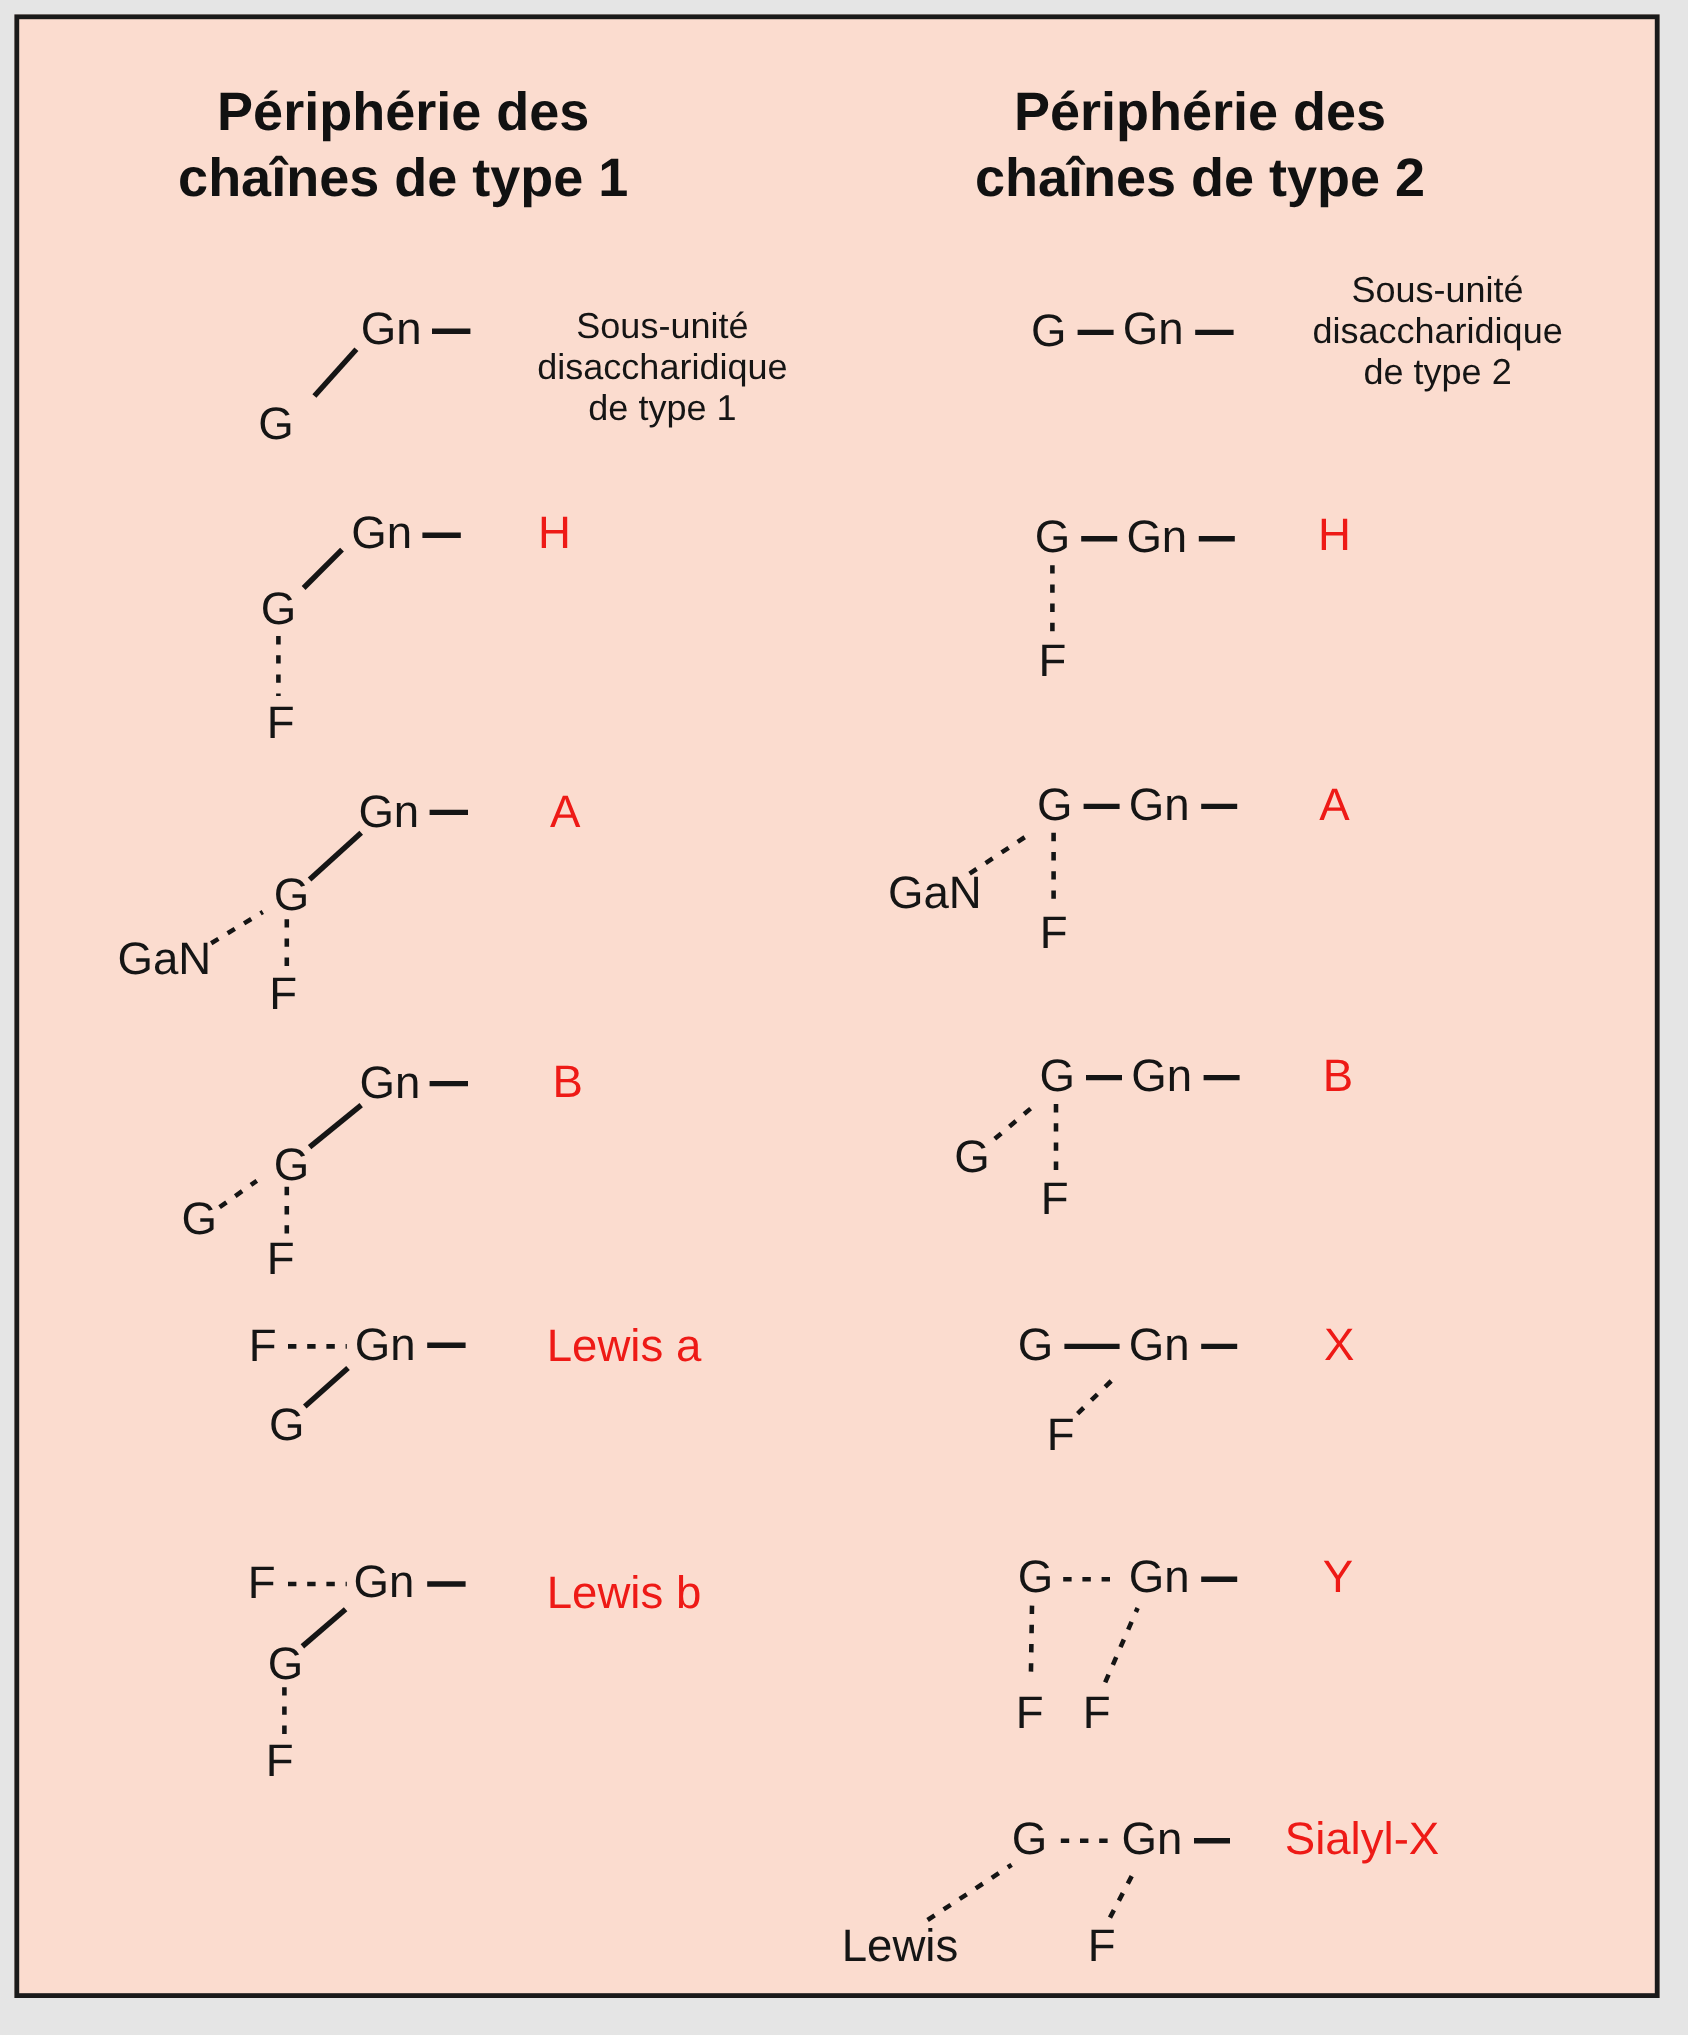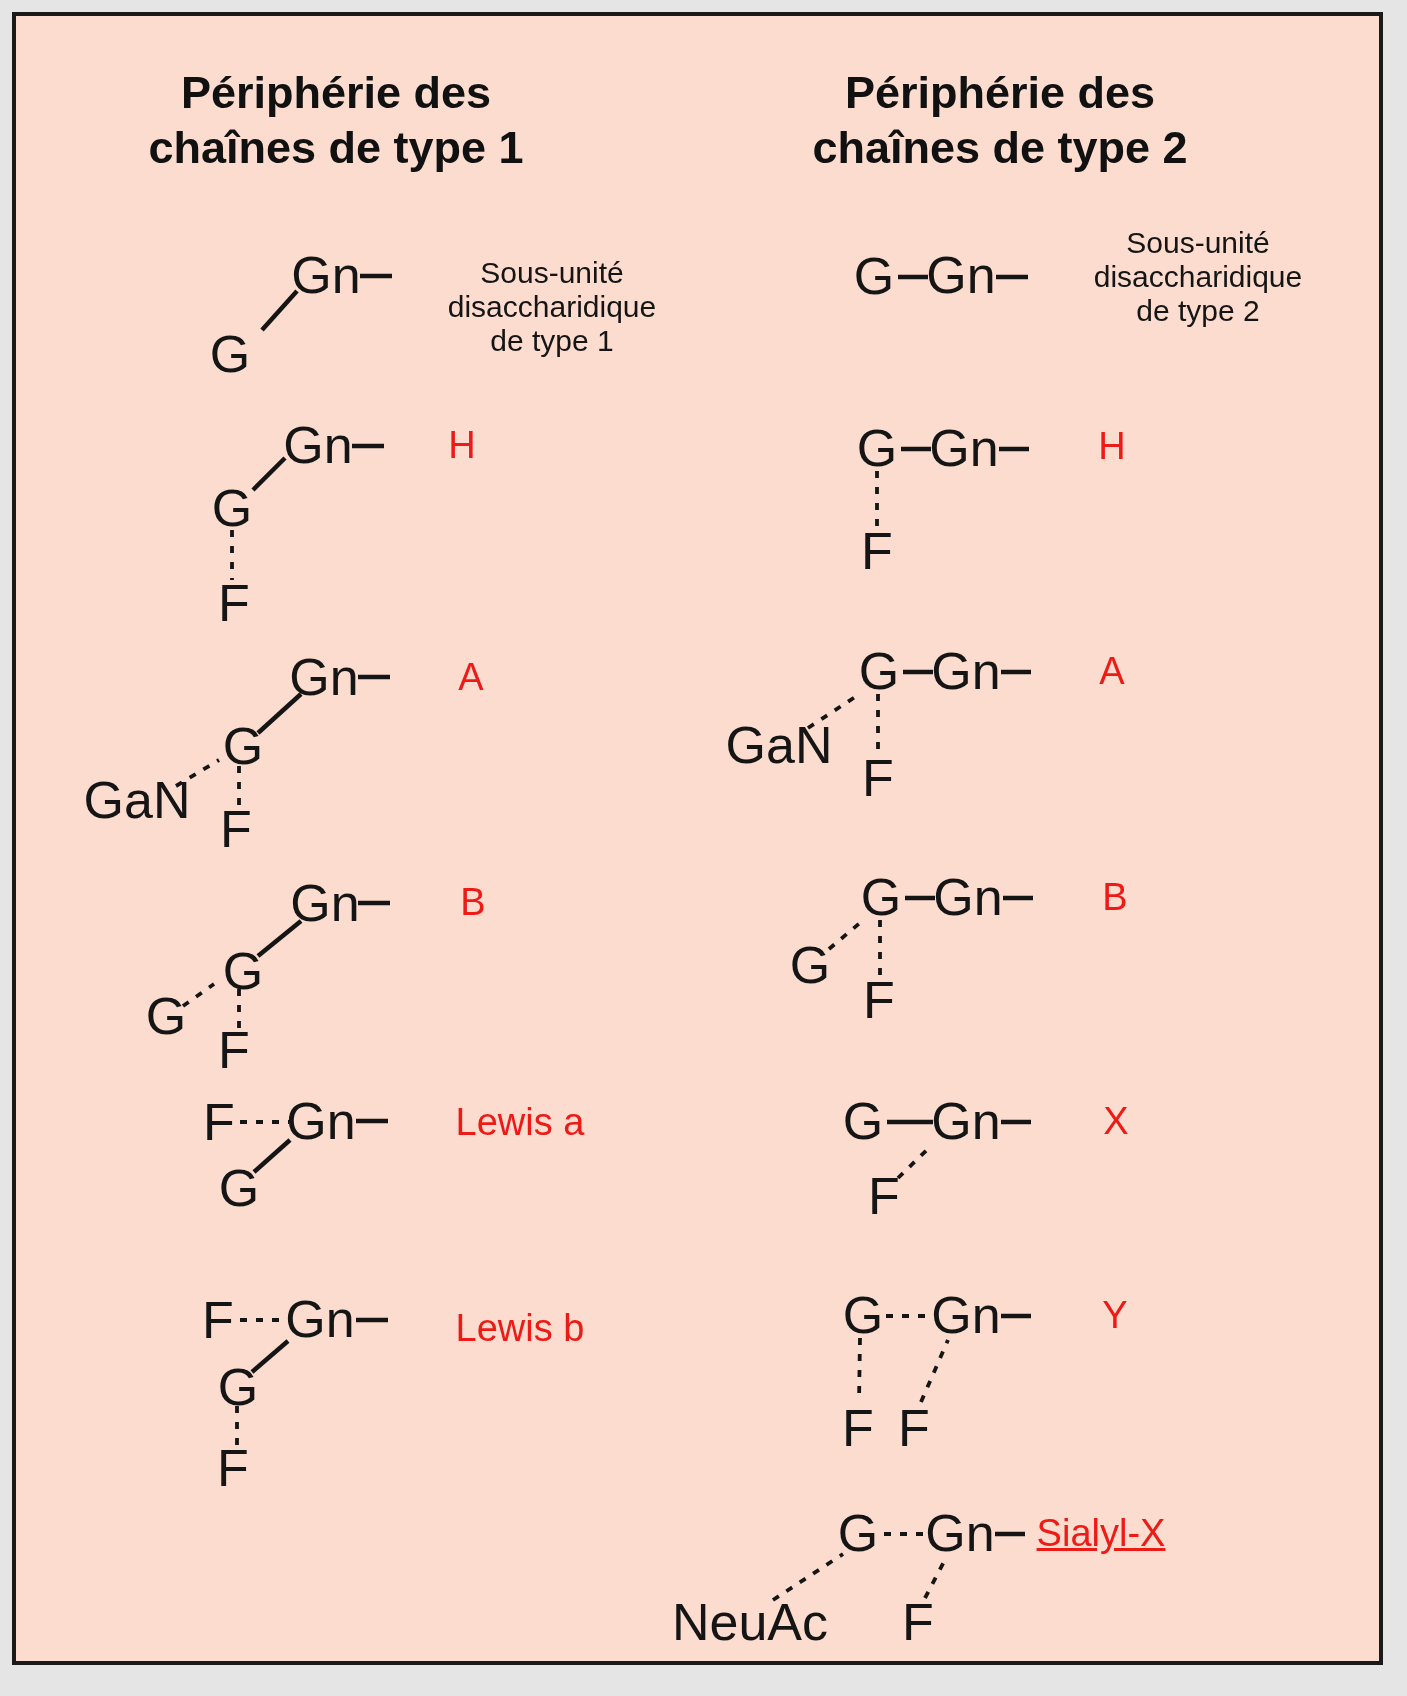--- a/index.html
+++ b/index.html
@@ -2,21 +2,21 @@
 <html><head>
 <meta charset="utf-8">
 <style>
   html,body{margin:0;padding:0;background:#ffffff;}
   .stage{position:relative;width:1407px;height:1696px;background:#e5e5e5;overflow:hidden;
          font-family:"Liberation Sans", sans-serif;}
   .panel{position:absolute;left:12px;top:12px;width:1371px;height:1653px;
          background:#fbdccf;border:4px solid #1a1a1a;box-sizing:border-box;}
   .overlay{position:absolute;left:0;top:0;width:1407px;height:1696px;pointer-events:none;}
   .t{position:absolute;transform:translate(-50%,-50%);white-space:pre-line;color:#151515;}
-  .atom{font-size:52px;line-height:40px;}
+  .atom{font-size:38px;line-height:40px;}
   .tag{font-size:38px;line-height:40px;color:#ee1a16;}
   .legend{font-size:30px;line-height:34px;text-align:center;}
   .header{font-size:45px;line-height:55px;font-weight:bold;text-align:center;color:#111111;}
   .solidln line{stroke:#151515;stroke-width:4.5;}
   .dotln line{stroke:#151515;stroke-width:3.8;stroke-dasharray:7 9;}
 </style>
 </head>
 <body>
 
 <div class="stage">
@@ -142,16 +142,16 @@
   <div class="t tag" style="left:1116px;top:1121px;">X</div>
 
   <div class="t atom" style="left:863px;top:1315px;">G</div>
   <div class="t atom" style="left:966px;top:1315px;">Gn</div>
   <div class="t atom" style="left:858px;top:1428px;">F</div>
   <div class="t atom" style="left:914px;top:1428px;">F</div>
   <div class="t tag" style="left:1115px;top:1315px;">Y</div>
 
   <div class="t atom" style="left:858px;top:1533px;">G</div>
   <div class="t atom" style="left:960px;top:1533px;">Gn</div>
-  <div class="t atom" style="left:750px;top:1622px;">NeuAc</div>
+  <div class="t atom" style="left:750px;top:1622px;">Lewis</div>
   <div class="t atom" style="left:918px;top:1622px;">F</div>
-  <div class="t tag" style="left:1101px;top:1533px;text-decoration:underline;">Sialyl-X</div>
+  <div class="t tag" style="left:1135px;top:1533px;">Sialyl-X</div>
 </div>
 
 </body></html>

